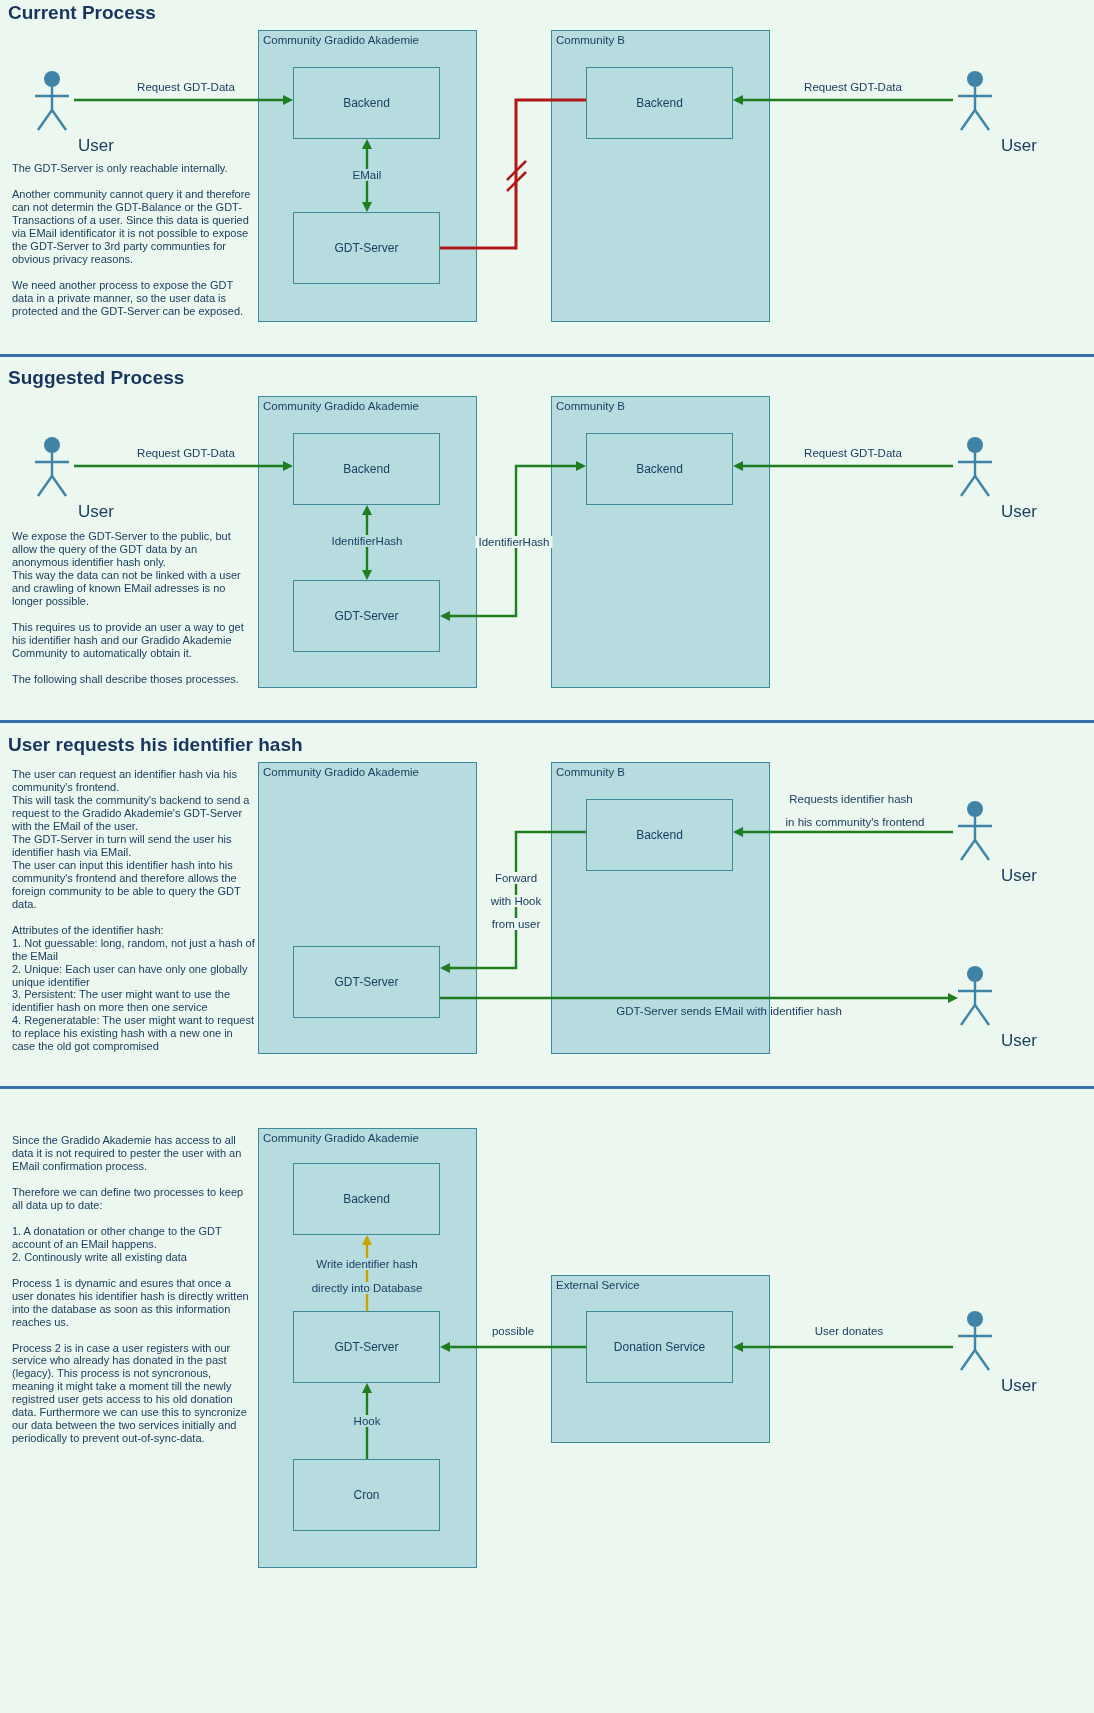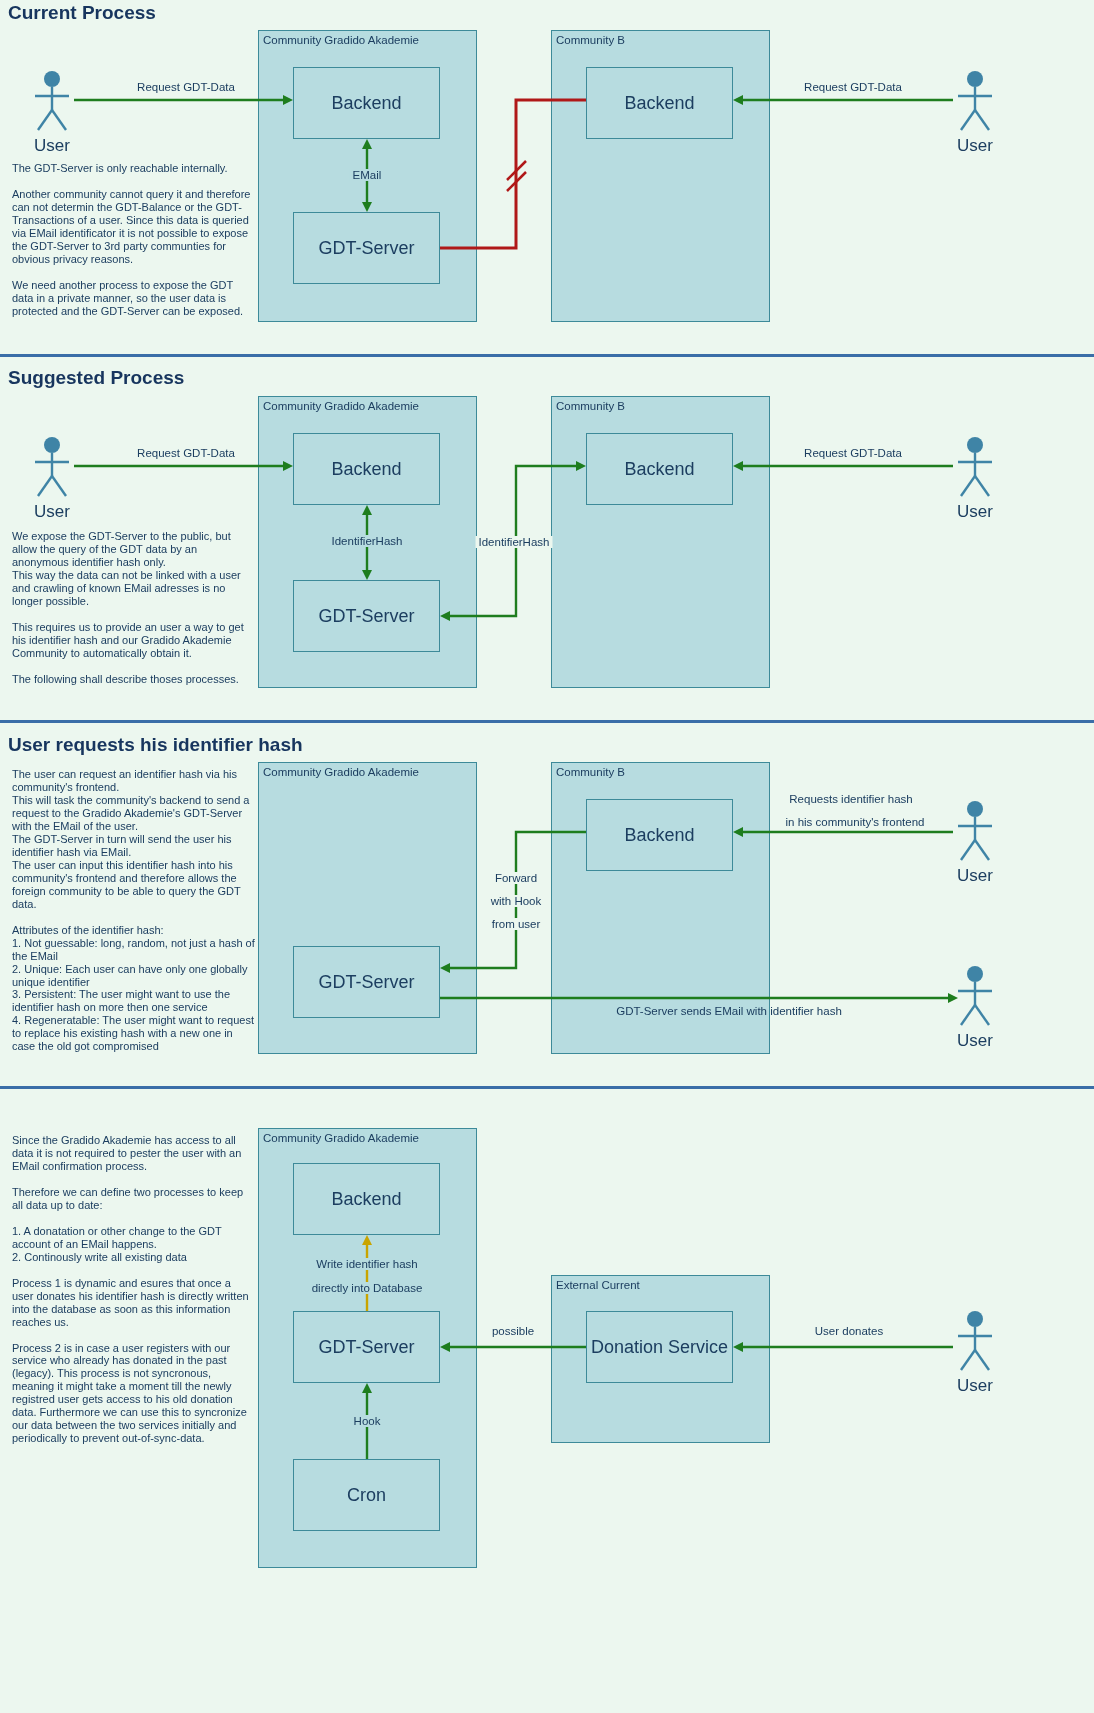--- a/index.html
+++ b/index.html
@@ -7,27 +7,27 @@
     --text:#1c3e60; --title:#17355e; --green:#1e7d1e; --red:#b01818;
     --yellow:#c9a400; --divider:#3a6ea8; --actor:#3f84a6;
   }
   *{box-sizing:border-box;}
   body{margin:0; background:var(--background); font-family:"Liberation Sans","DejaVu Sans",sans-serif;}
   .page{position:relative; width:1094px; height:1713px; background:var(--background); overflow:hidden;}
   .sec-title{position:absolute; margin:0; font-size:19px; font-weight:bold; color:var(--title); white-space:nowrap;}
   .community{position:absolute; background:var(--box_fill); border:1px solid var(--box_border);}
   .community-label{position:absolute; top:3px; left:4px; font-size:11.5px; color:var(--text); white-space:nowrap;}
   .node{position:absolute; width:147px; height:72px; background:var(--box_fill); border:1px solid var(--box_border);
-        display:flex; align-items:center; justify-content:center; font-size:18px; color:var(--text); text-align:center;}
+        display:flex; align-items:center; justify-content:center; font-size:12px; color:var(--text); text-align:center;}
   .desc{position:absolute; font-size:11px; line-height:1.18; color:var(--text); white-space:pre-line;}
   .lbl{position:absolute; font-size:11.5px; color:var(--text); white-space:nowrap; transform:translateX(-50%);}
   .lbl.boxbg{background:var(--box_fill); padding:0 3px;}
   .lbl.pagebg{background:var(--background); padding:0 3px;}
   .actor{position:absolute; width:44px; height:64px;}
-  .user-label{position:absolute; width:44px; text-align:center; font-size:17px; color:var(--text);}
+  .user-label{position:absolute; width:44px; text-align:center; font-size:17px; color:var(--text);margin-left:44px;}
   .divider{position:absolute; left:0; width:1094px; height:3px; background:var(--divider);}
   .connector-layer{position:absolute; left:0; top:0; pointer-events:none;}
   .connector-layer path, .connector-layer line{fill:none;}
 </style>
 </head>
 <body>
 
 <div class="page">
 
   <h2 class="sec-title" style="left:8px;top:2px;">Current Process</h2>
@@ -159,21 +159,21 @@
 3. Persistent: The user might want to use the identifier hash on more then one service
 4. Regeneratable: The user might want to request to replace his existing hash with a new one in case the old got compromised</div>
 
   <div class="divider" style="top:1086px;"></div>
 
 
   <div class="community" style="left:258px;top:1128px;width:219px;height:440px;">
     <span class="community-label">Community Gradido Akademie</span>
   </div>
   <div class="community" style="left:551px;top:1275px;width:219px;height:168px;">
-    <span class="community-label">External Current</span>
+    <span class="community-label">External Service</span>
   </div>
   <div class="node" style="left:293px;top:1163px;">Backend</div>
   <div class="node" style="left:293px;top:1311px;">GDT-Server</div>
   <div class="node" style="left:293px;top:1459px;">Cron</div>
   <div class="node" style="left:586px;top:1311px;text-align:center;">Donation Service</div>
 
   <div class="actor" style="left:953px;top:1310px;">
     <svg viewBox="0 0 44 64" width="44" height="64">
       <circle cx="22" cy="9" r="8" fill="var(--actor)"></circle>
       <line x1="22" y1="17" x2="22" y2="40" stroke="var(--actor)" stroke-width="2.4"></line>

